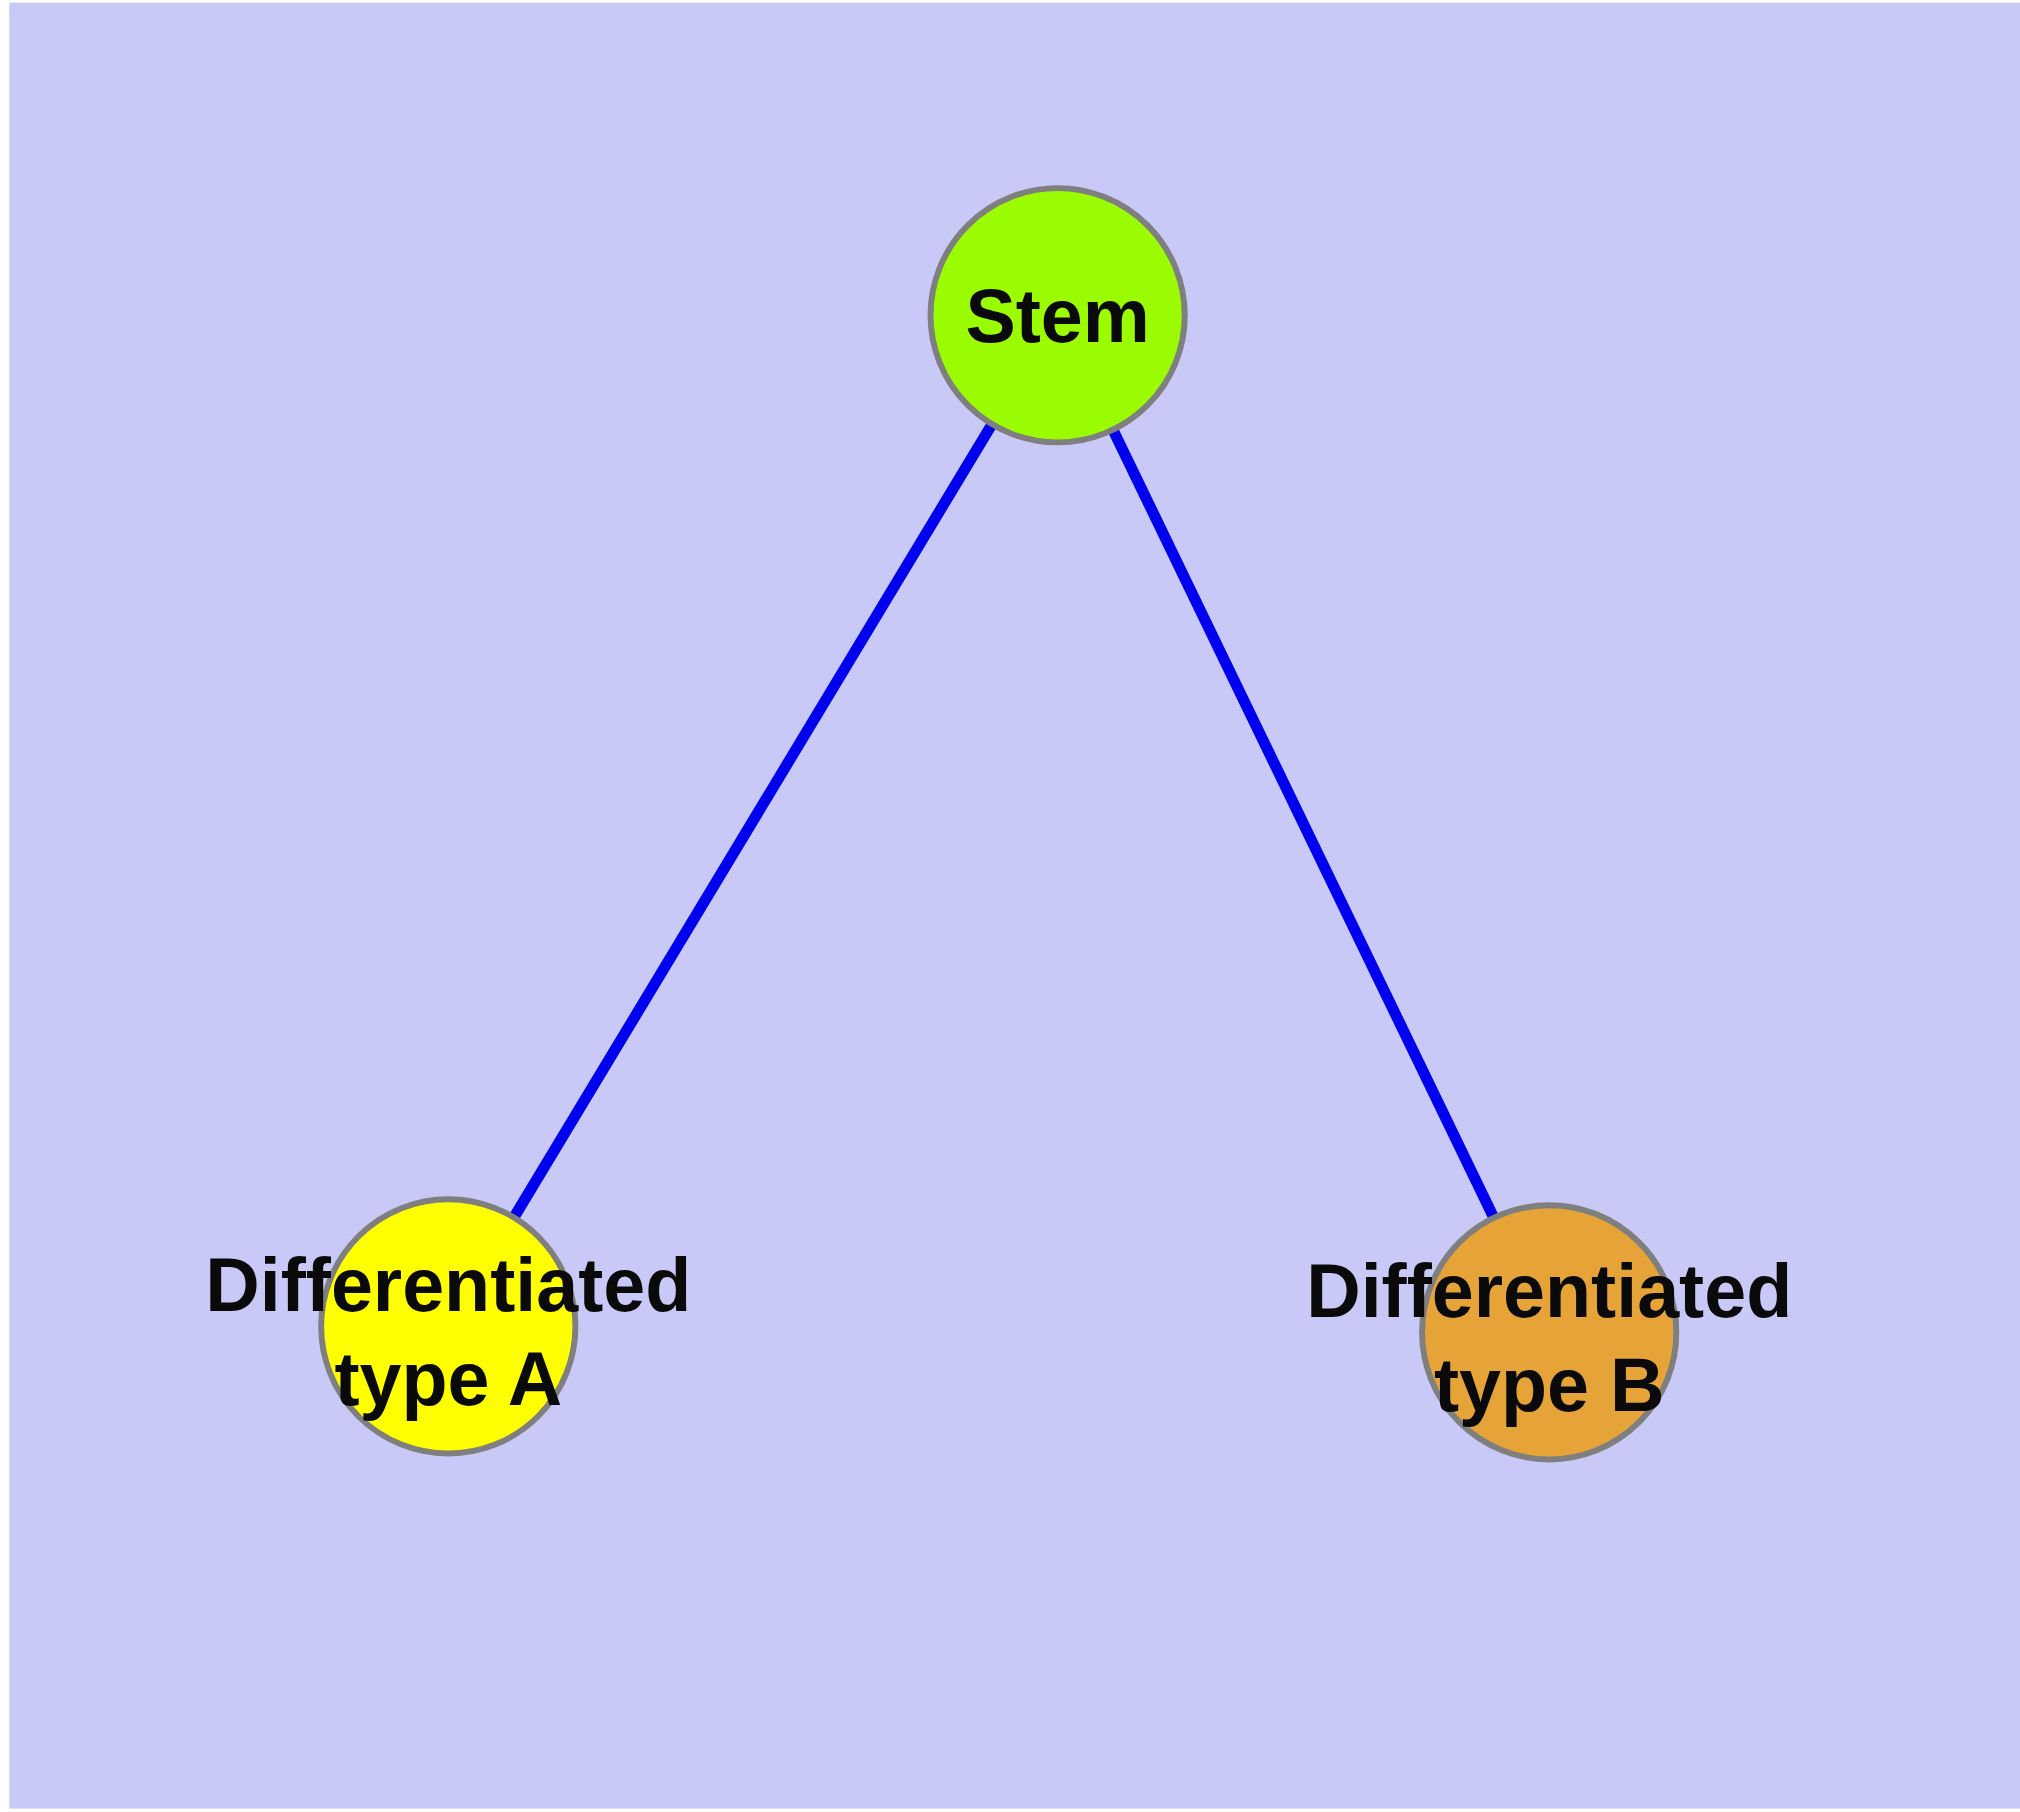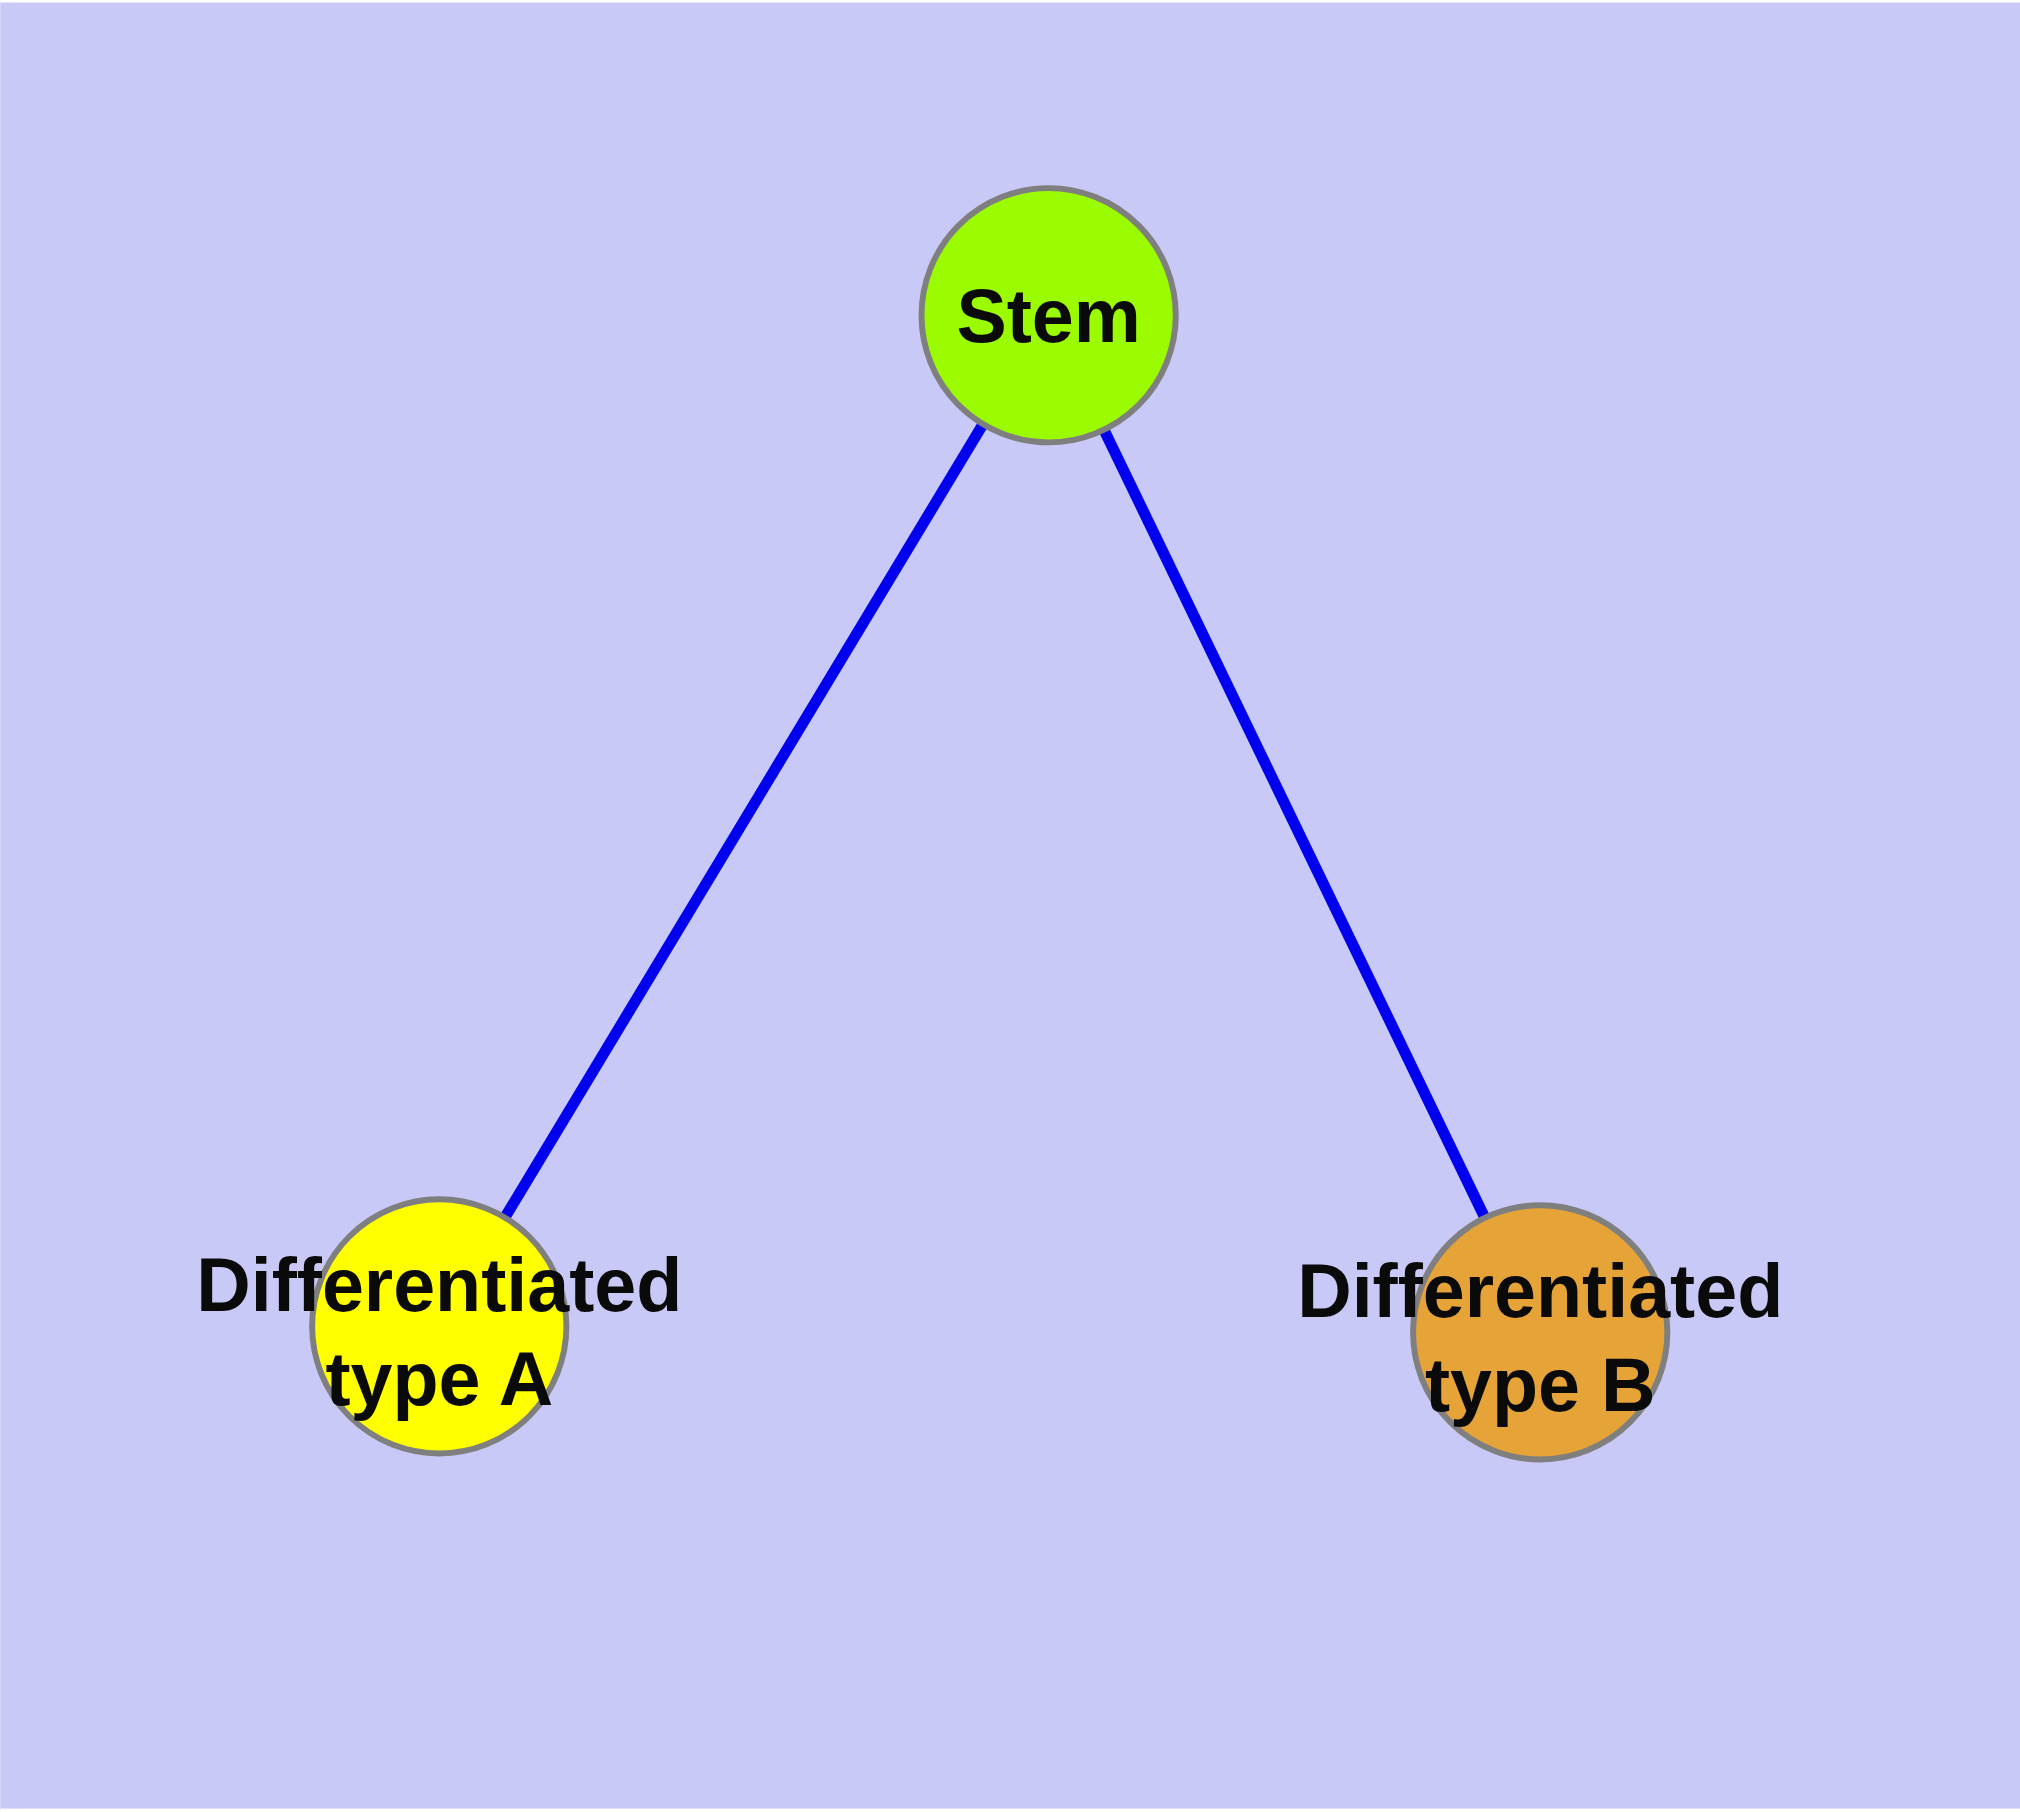--- a/index.html
+++ b/index.html
@@ -8,20 +8,21 @@
     width: 2021px;
     height: 1812px;
     overflow: hidden;
     background: #ffffff;
   }
   .figure-wrap {
     position: relative;
     width: 1771px;
     height: 1812px;
     font-family: "Liberation Sans", sans-serif;
+    padding-left: 9px;
   }
   svg text {
     font-family: "Liberation Sans", sans-serif;
     font-weight: bold;
     font-size: 89px;
     fill: #0a0a0a;
   }
   .node-circle {
     stroke-width: 7px;
   }

